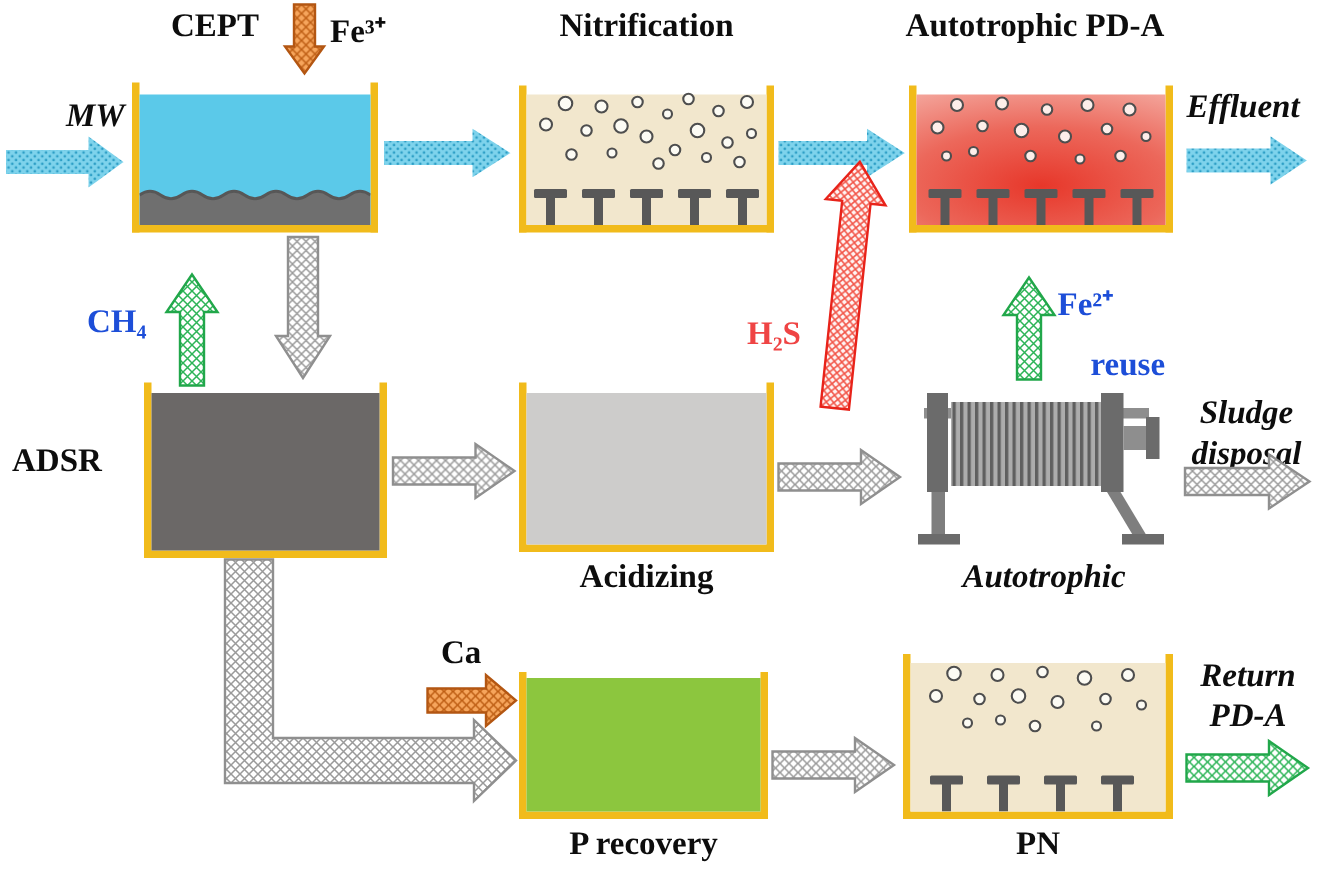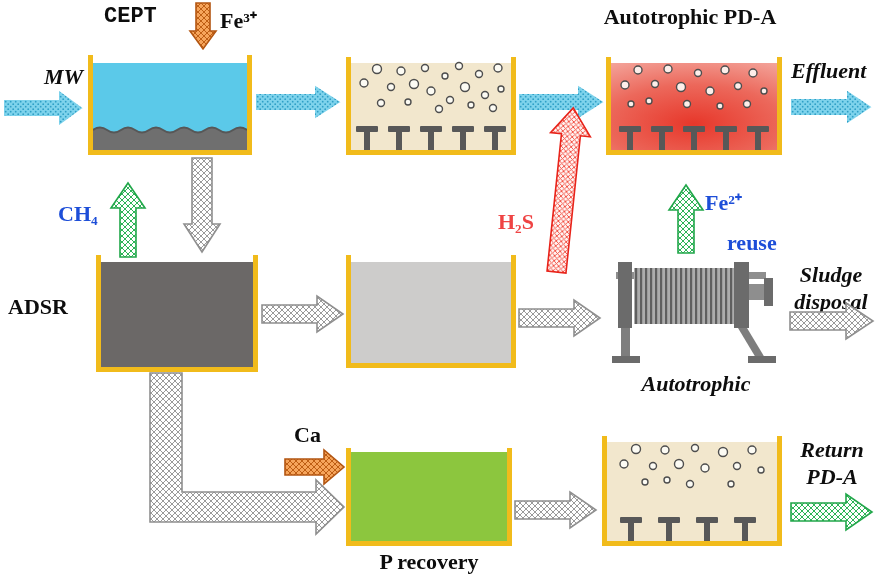--- a/index.html
+++ b/index.html
@@ -48,22 +48,23 @@
         <rect width="5" height="4" fill="#ACACAC"></rect>
         <rect width="2.2" height="4" fill="#5F5F5F"></rect>
       </pattern>
       <g id="diffuser">
         <rect x="-11" y="0" width="22" height="6" rx="1" fill="#585858"></rect>
         <rect x="-3" y="5" width="6" height="19" fill="#585858"></rect>
       </g>
     </defs>
   </svg>
 
-  <div class="lbl" style="left:104px; top:4px;font-family:Liberation Mono, monospace;">CEPT</div>
+  <div class="lbl" style="left:114px; top:4px;">CEPT</div>
   <div class="lbl" style="left:220px; top:4px;">Fe³⁺</div>
+  <div class="lbl center" style="left:346px; top:4px; width:170px;">Nitrification</div>
   <div class="lbl center" style="left:588px; top:4px; width:204px;">Autotrophic PD-A</div>
   <div class="lbl italic" style="left:12px; top:64px;margin-left:32px;">MW</div>
   <div class="lbl italic" style="left:791px; top:58px;">Effluent</div>
 
   <svg class="arrow" style="left:189px; top:3px;" width="28" height="48" viewBox="0 0 28 48">
     <path d="M7,0 L21,0 L21,28 L27,28 L14,46 L1,28 L7,28 Z" fill="url(#orangeHatch)" stroke="#B35612" stroke-width="1.6"></path>
   </svg>
 
   <svg class="arrow" style="left:2px; top:88px;" width="84" height="40" viewBox="0 0 84 40">
     <path d="M1,11 L56,11 L56,1 L82,20 L56,39 L56,29 L1,29 Z" fill="url(#cyanDots)" stroke="#FFFFFF" stroke-width="2"></path>
@@ -170,20 +171,21 @@
     <div class="tank-fill" style="top:7px; background:#6B6867;"></div>
   </div>
 
   <svg class="arrow" style="left:261px; top:295px;" width="84" height="38" viewBox="0 0 84 38">
     <path d="M1,10 L56,10 L56,1 L82,19 L56,37 L56,28 L1,28 Z" fill="url(#grayHatch)" stroke="#8F8F8F" stroke-width="1.6"></path>
   </svg>
 
   <div class="tank" style="left:346px; top:255px; width:170px; height:113px;">
     <div class="tank-fill" style="top:7px; background:#CDCCCB;"></div>
   </div>
+  <div class="lbl center" style="left:346px; top:371px; width:170px;">Acidizing</div>
 
   <svg class="arrow" style="left:528px; top:106px;" width="64" height="168" viewBox="0 0 64 168">
     <g transform="rotate(6 28 166)">
       <path d="M28,1 L48,28 L38,28 L38,166 L19,166 L19,28 L8,28 Z" fill="url(#redHatch)" stroke="#E8231A" stroke-width="1.6"></path>
     </g>
   </svg>
   <div class="lbl red" style="left:498px; top:209px;">H₂S</div>
 
   <svg class="arrow" style="left:518px; top:299px;" width="84" height="38" viewBox="0 0 84 38">
     <path d="M1,10 L56,10 L56,1 L82,19 L56,37 L56,28 L1,28 Z" fill="url(#grayHatch)" stroke="#8F8F8F" stroke-width="1.6"></path>
@@ -258,20 +260,21 @@
           <circle cx="60" cy="44" r="3"></circle>
       </g>
       <g>
         <use href="#diffuser" transform="translate(24,81)"></use>
           <use href="#diffuser" transform="translate(62,81)"></use>
         <use href="#diffuser" transform="translate(100,81)"></use>
           <use href="#diffuser" transform="translate(138,81)"></use>
       </g>
     </svg>
   </div>
+  <div class="lbl center" style="left:602px; top:549px; width:180px;">PN</div>
 
   <div>
     <div class="lbl italic center" style="left:788px; top:437px; width:88px;">Return</div>
     <div class="lbl italic center" style="left:788px; top:464px; width:88px;">PD-A</div>
   </div>
   <svg class="arrow" style="left:790px; top:493px;" width="84" height="38" viewBox="0 0 84 38">
     <path d="M1,10 L56,10 L56,1 L82,19 L56,37 L56,28 L1,28 Z" fill="url(#greenHatch)" stroke="#21A74A" stroke-width="1.6"></path>
   </svg>
 
 </div>

